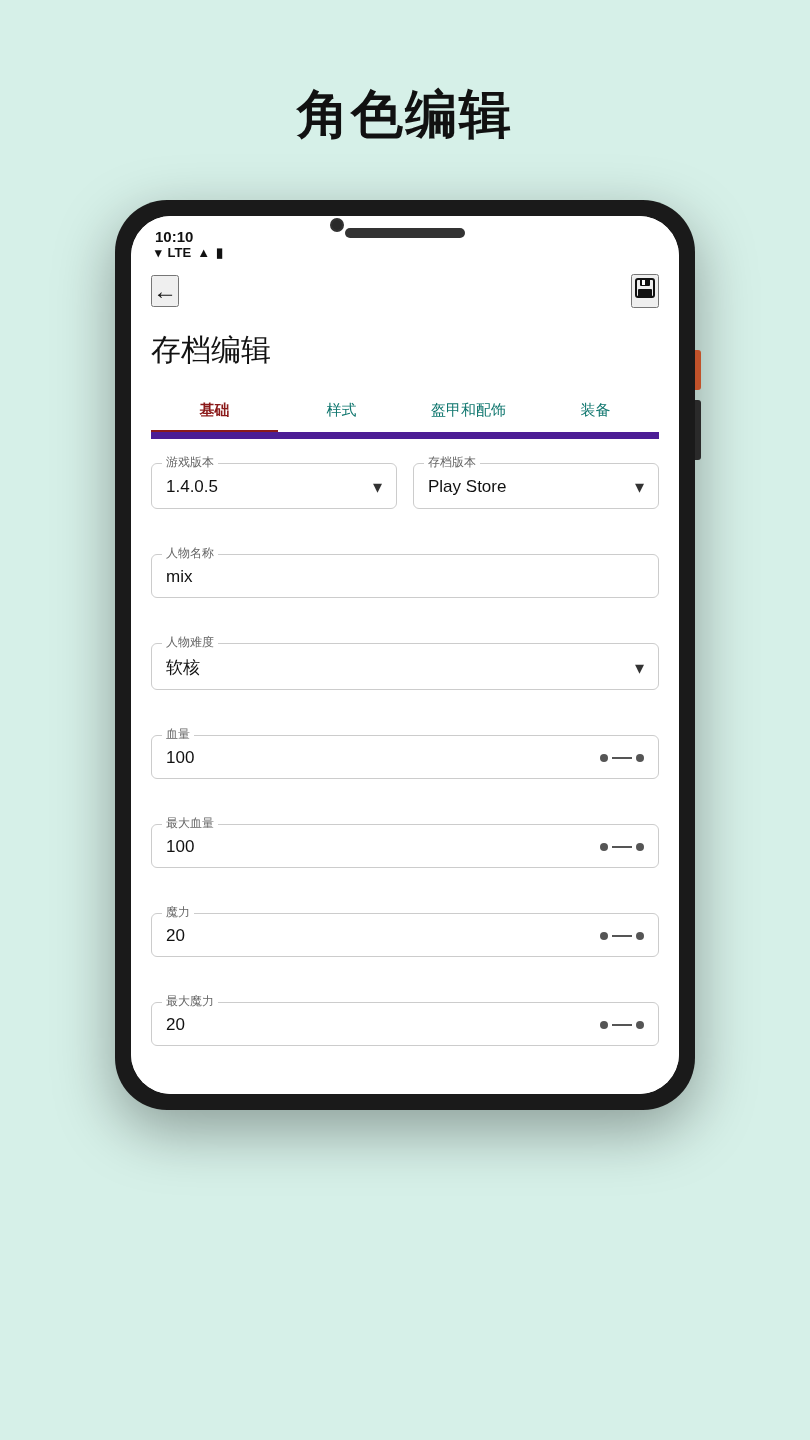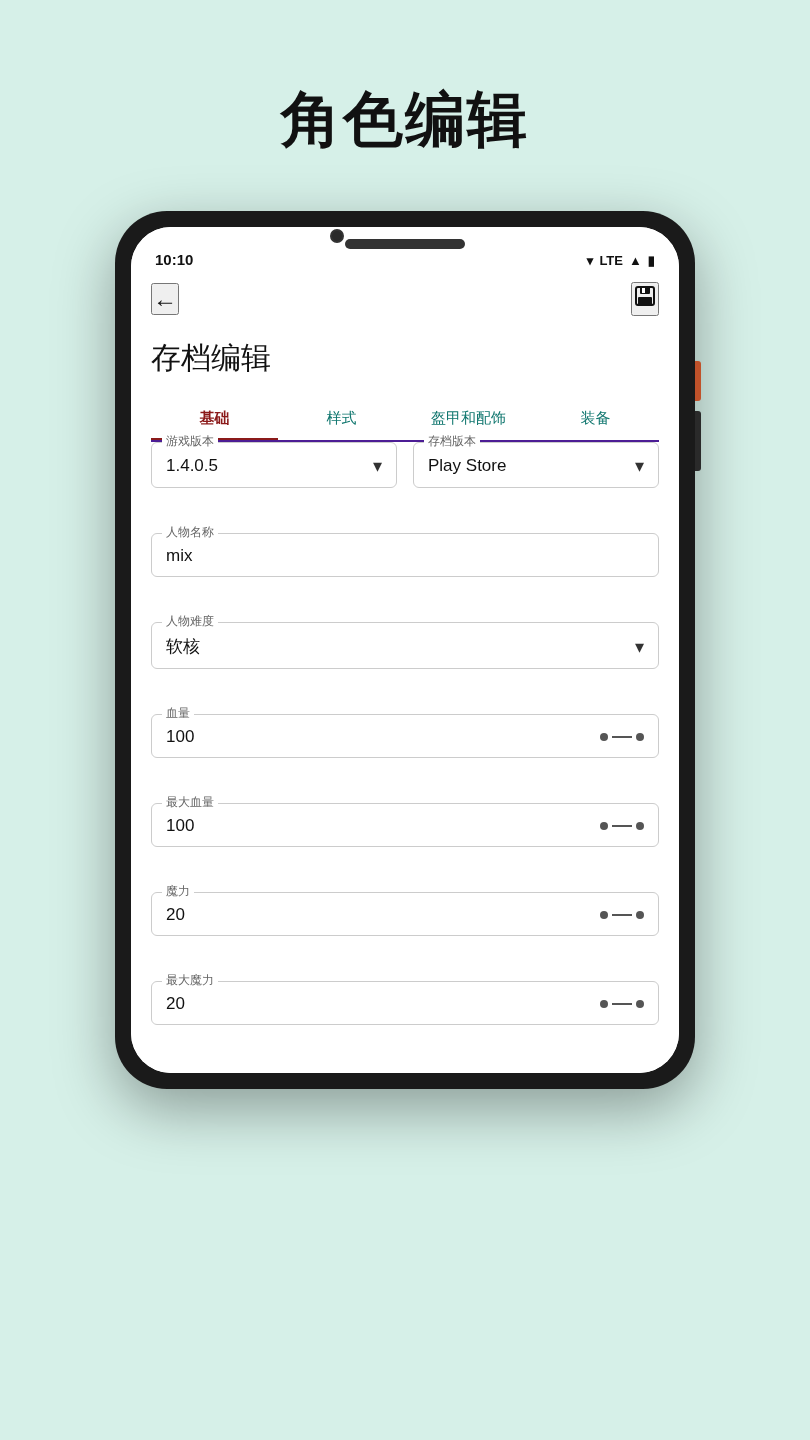--- a/index.html
+++ b/index.html
@@ -6,21 +6,21 @@
     body {
       width: 810px;
       min-height: 1440px;
       background-color: #d6f0e8;
       display: flex;
       flex-direction: column;
       align-items: center;
       font-family: 'PingFang SC', 'Microsoft YaHei', sans-serif;
     }
     .page-title {
-      font-size: 60px;
+      font-size: 52px;
       font-weight: 700;
       color: #111;
       margin-top: 80px;
       margin-bottom: 50px;
       letter-spacing: 2px;
     }
     
     .phone-shell {
       width: 580px;
       background: #1a1a1a;
@@ -76,23 +76,24 @@
     .phone-screen {
       background: #fff;
       border-radius: 40px;
       overflow: hidden;
       width: 100%;
     }
     
     .status-bar {
       display: flex;
       justify-content: space-between;
-      align-items: flex-end;
-      padding: 24px 24px 6px;
-      background: #fff;
+      align-items: flex-start;
+      padding: 12px 24px 6px;
+      background: #fff;
+      flex-direction: column;
     }
     .status-time {
       font-size: 15px;
       font-weight: 600;
       color: #111;
     }
     .status-icons {
       display: flex;
       align-items: center;
       gap: 6px;
@@ -131,21 +132,22 @@
     .section-title {
       font-size: 30px;
       font-weight: 500;
       color: #111;
       margin-bottom: 20px;
       margin-top: 10px;
     }
     
     .tabs {
       display: flex;
-      border-bottom: 2px solid #4c1d95;
+      border-bottom: 7px solid #4c1d95;
+      margin-bottom: 24px;
       overflow: hidden;
     }
     .tab {
       flex: 1;
       text-align: center;
       padding: 10px 4px;
       font-size: 15px;
       color: #0f766e;
       cursor: pointer;
       white-space: nowrap;

